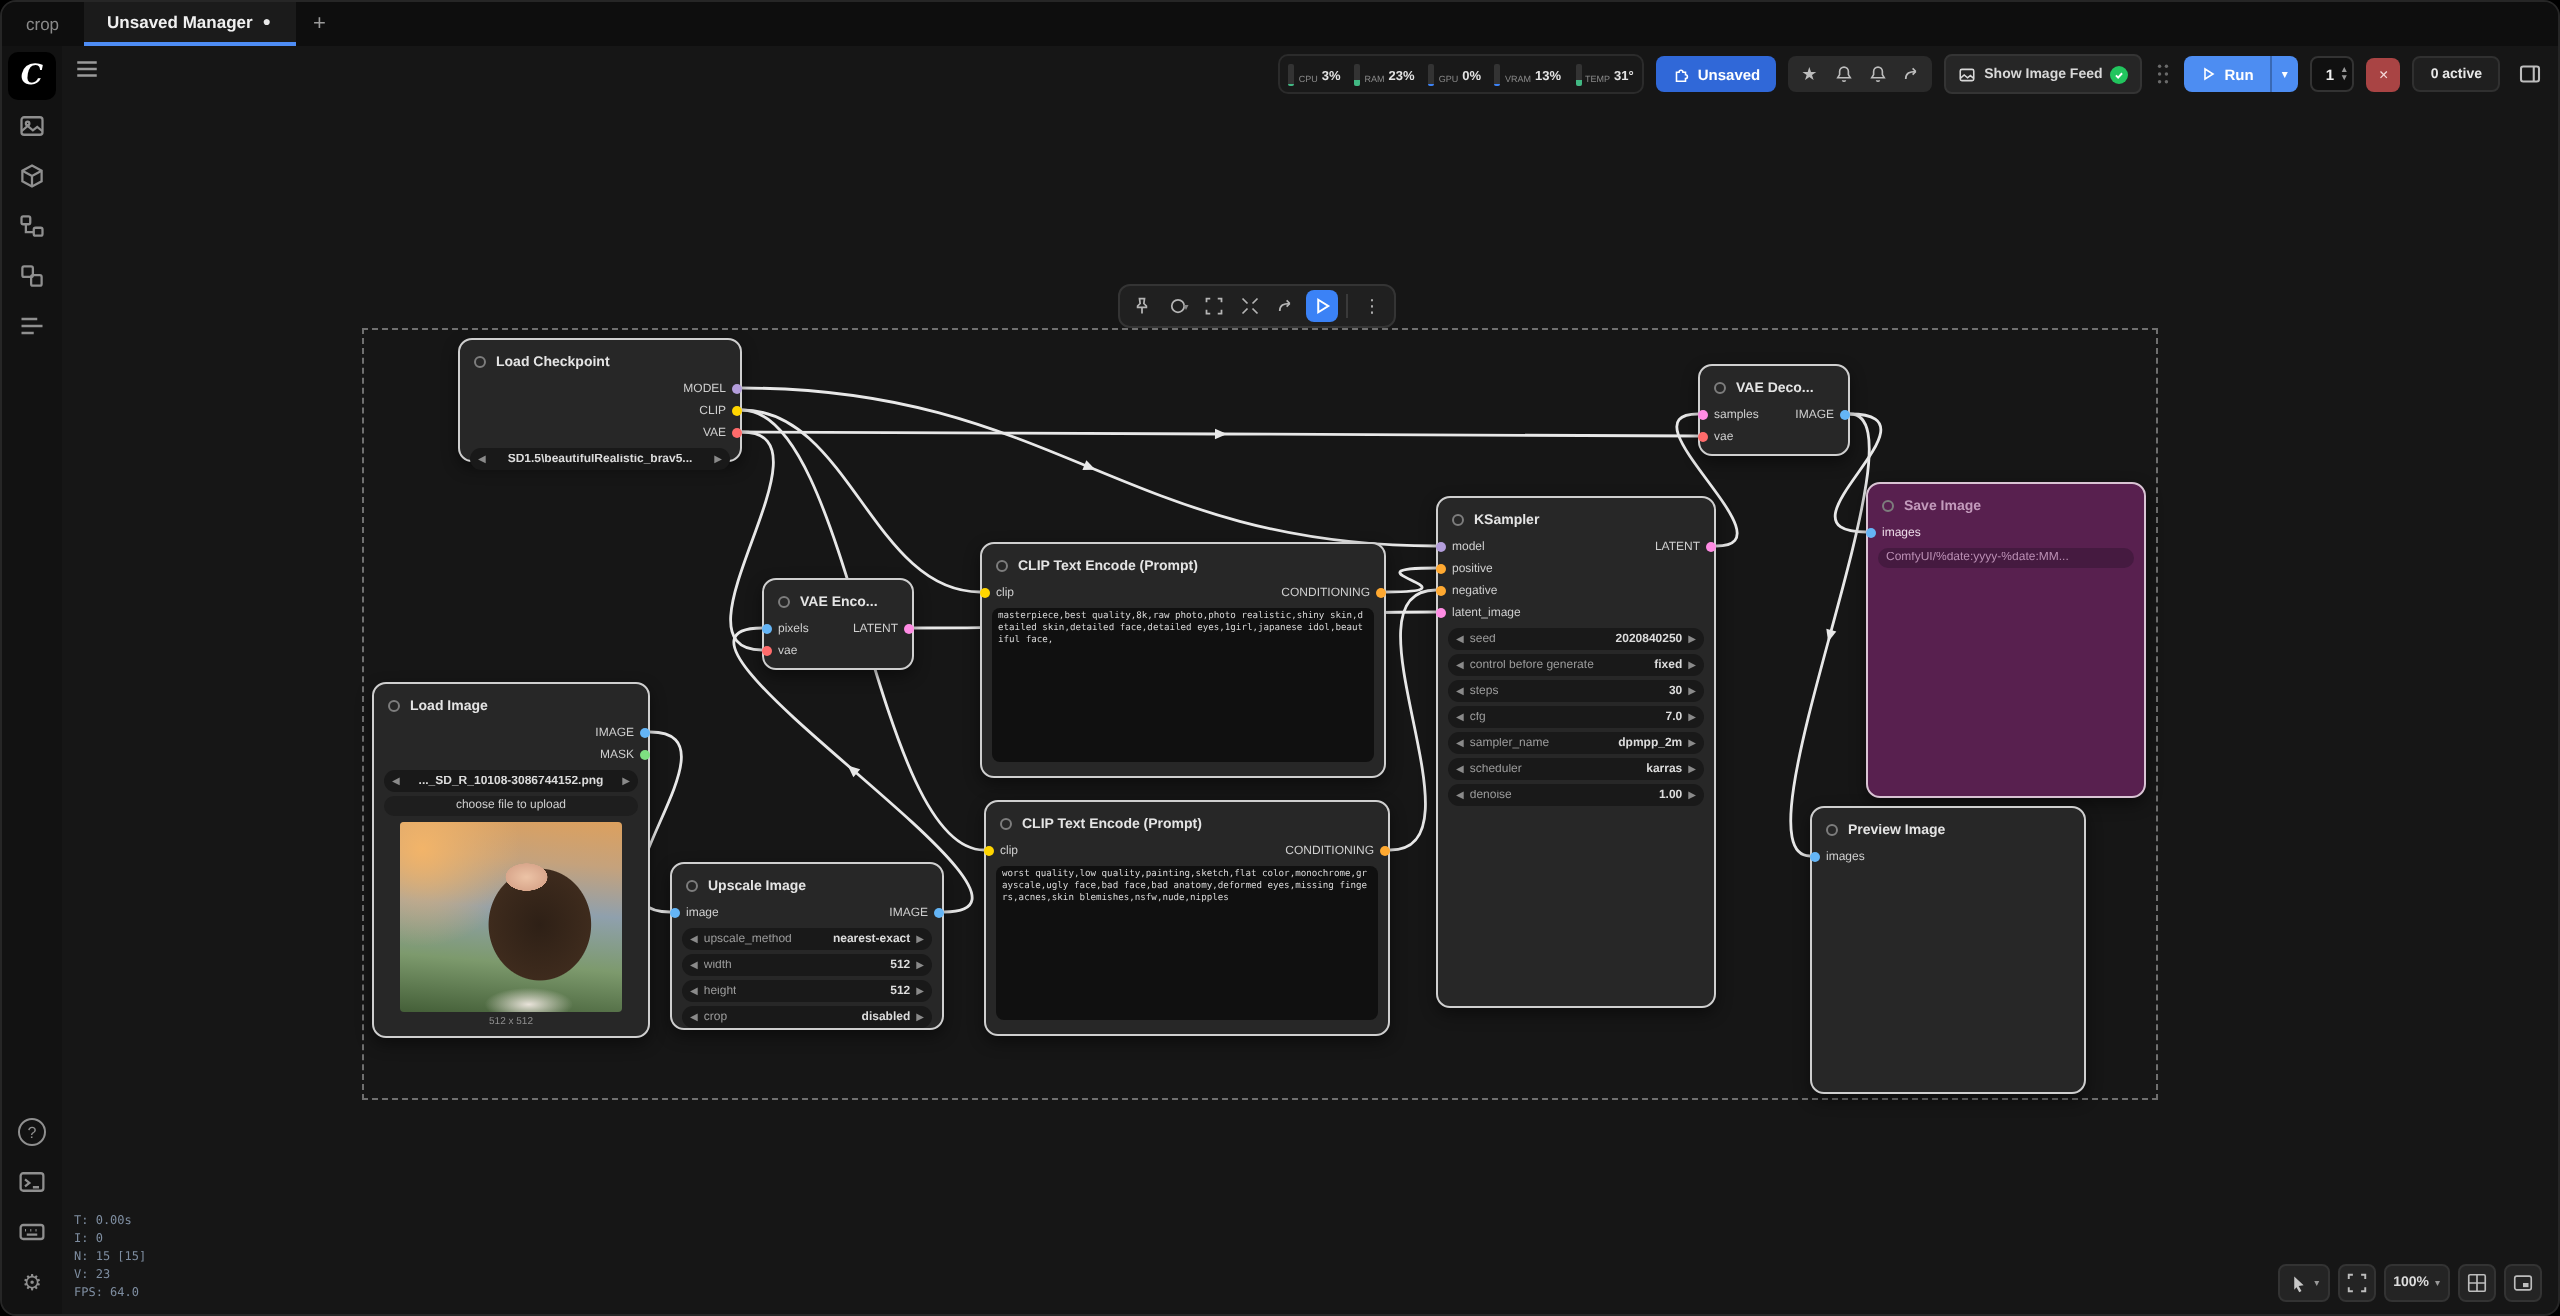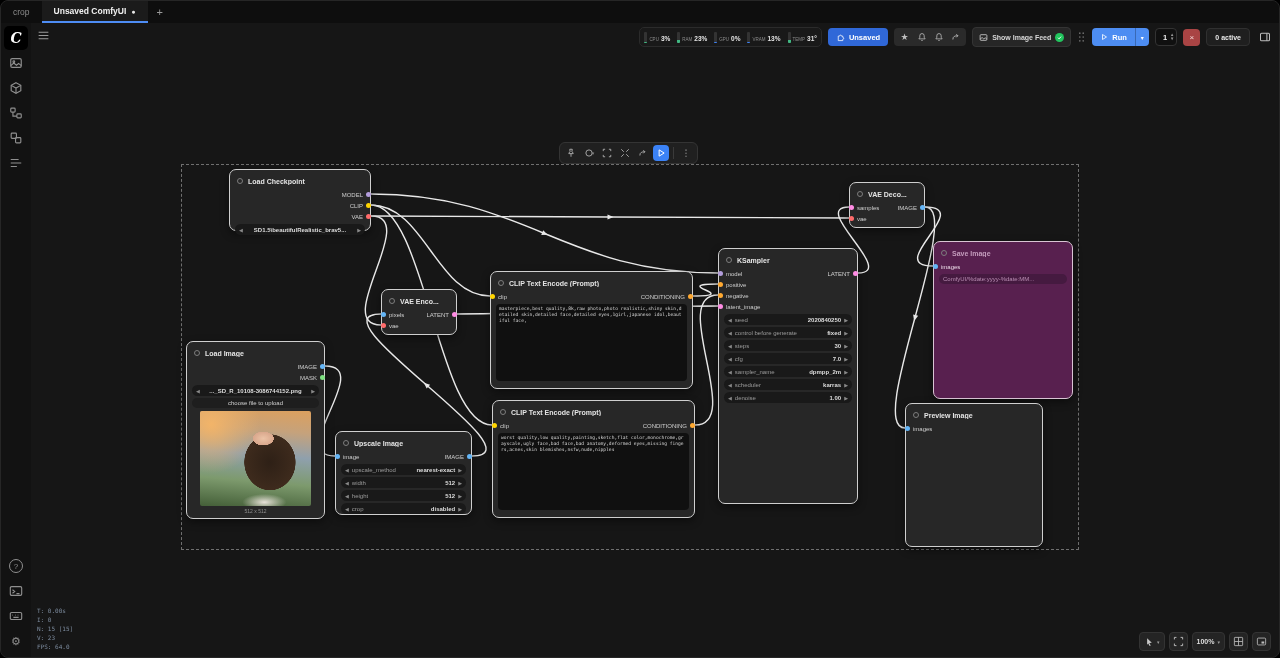--- a/index.html
+++ b/index.html
@@ -105,21 +105,21 @@
 </head>
 <body>
 
 <div class="window">
 
   <div class="tabbar">
     <div class="tab">
         <span>crop</span>
       </div>
     <div class="tab active">
-      <span>Unsaved ComfyUI</span>
+      <span>Unsaved Manager</span>
       <span class="mod-dot">●</span>
     </div>
     <div class="tab-add">
         <span>+</span>
       </div>
   </div>
 
   <div class="sidebar">
     <div class="logo">
         <span>C</span>

